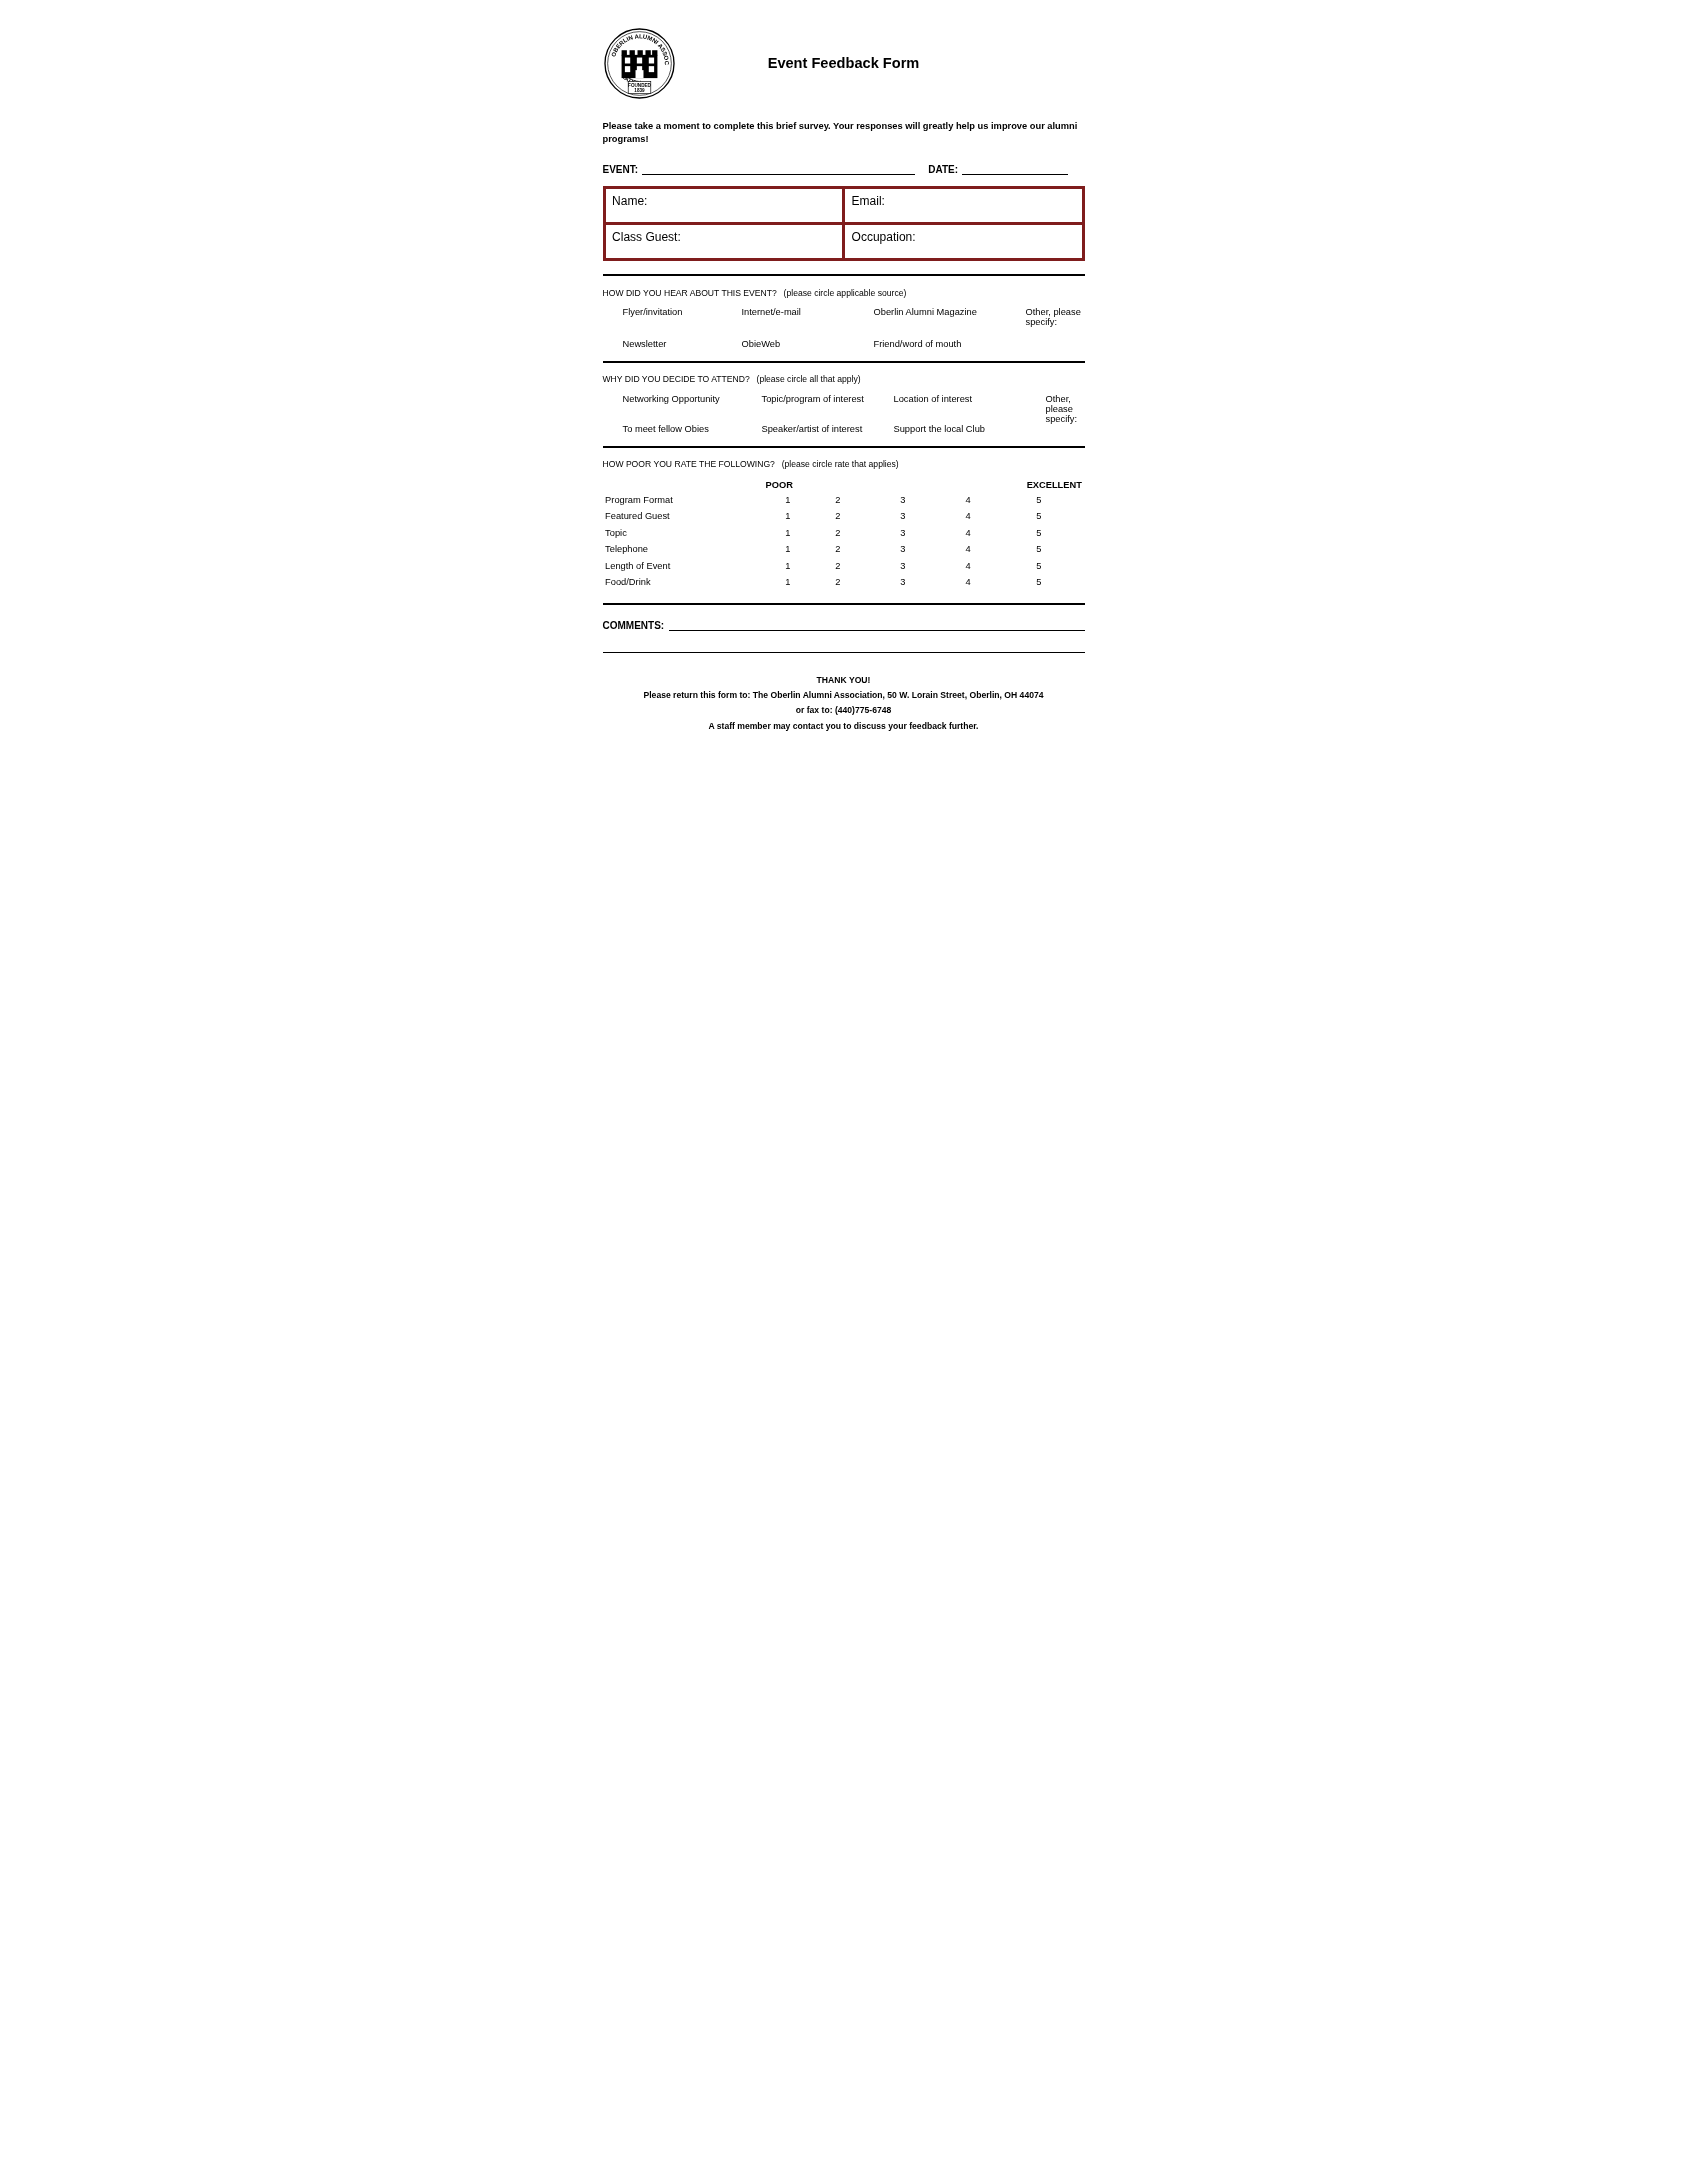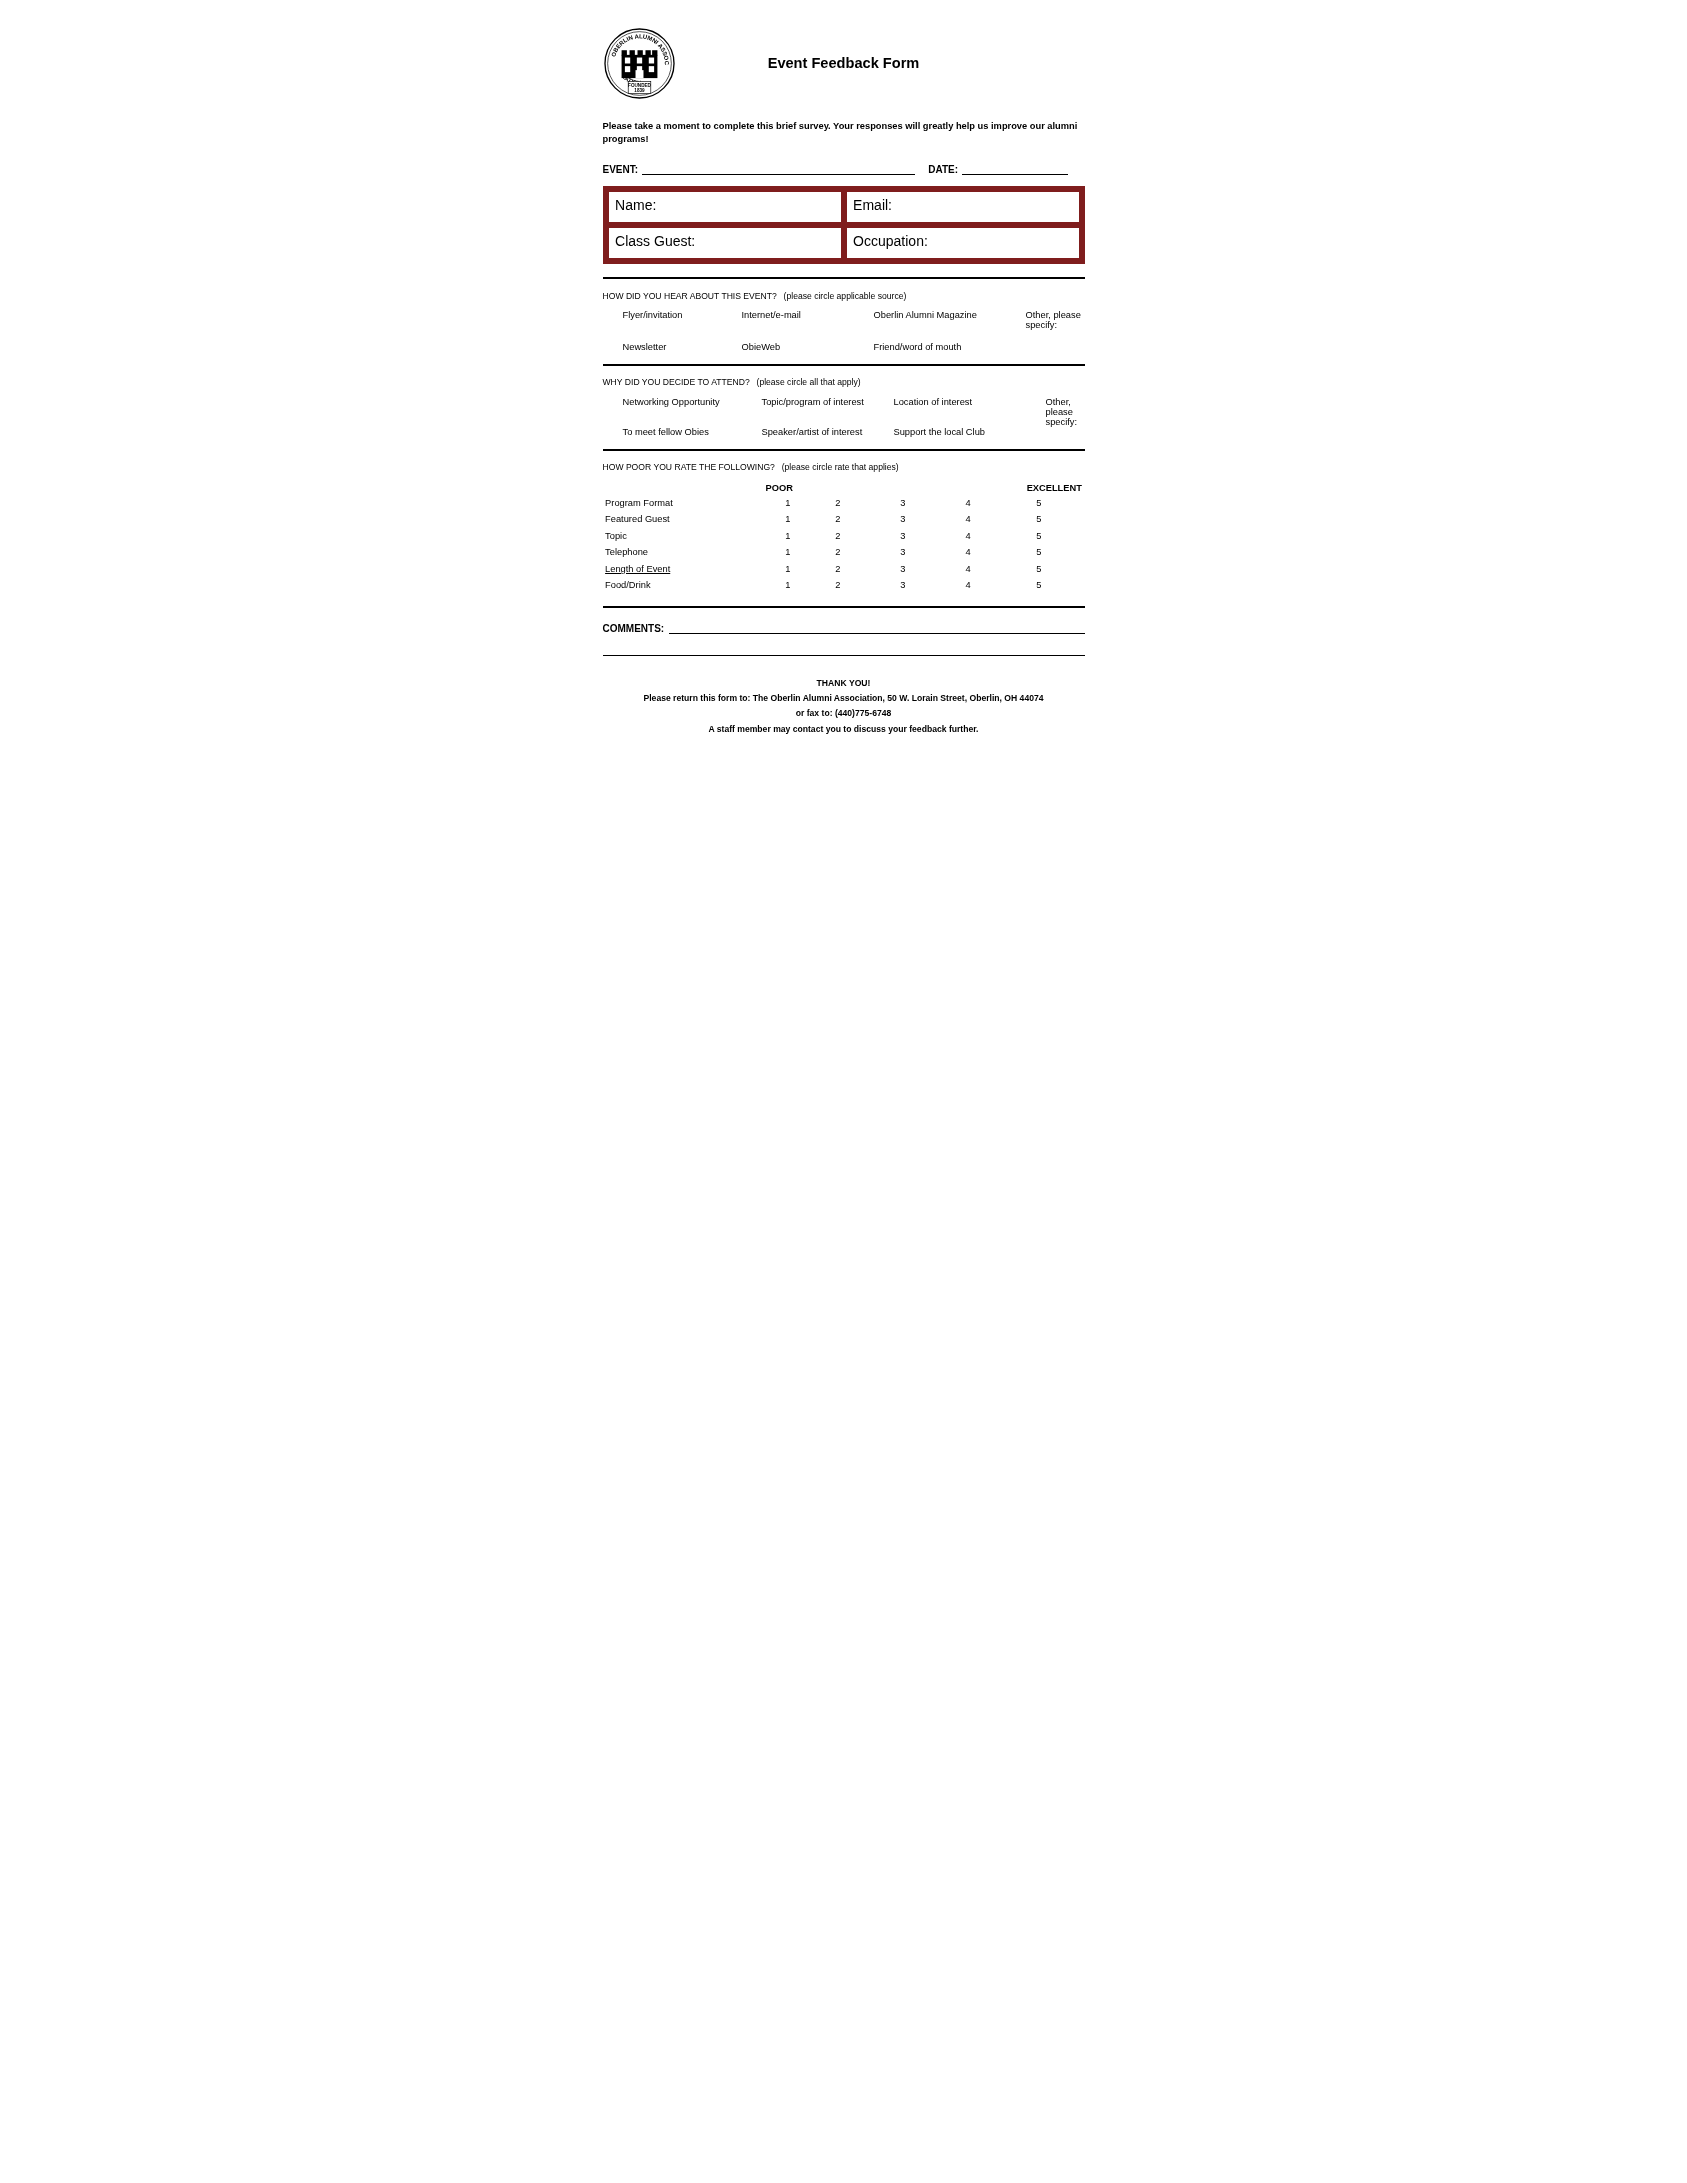--- a/index.html
+++ b/index.html
@@ -87,26 +87,26 @@
       font-size: 9.3px;
     }
 
     .info-table {
       width: 100%;
       border-collapse: collapse;
       margin-bottom: 13.2px;
     }
 
     .info-table td {
-      border: 6px solid #7f1d1d;
+      border: 3px solid #7f1d1d;
       padding: 5.3px 6.6px;
       vertical-align: top;
       width: 50%;
       height: 36px;
-      font-size: 14px;
+      font-size: 12px;
     }
 
     .section-divider {
       border: none;
       border-top: 2px solid #000;
       margin: 12px 0 10.6px 0;
     }
 
     .section-title {
       font-size: 10px;
@@ -391,21 +391,21 @@
     </tr>
         <tr>
       <td style="text-align:left;font-size:9.3px;">Telephone</td>
       <td>1</td>
       <td>2</td>
       <td>3</td>
       <td>4</td>
       <td>5</td>
     </tr>
         <tr>
-      <td style="text-align:left;font-size:9.3px;text-decoration:underline;">Length of Event</td>
+      <td style="text-align:left;font-size:9.3px;">Length of Event</td>
       <td>1</td>
       <td>2</td>
       <td>3</td>
       <td>4</td>
       <td>5</td>
     </tr>
         <tr>
       <td style="text-align:left;font-size:9.3px;">Food/Drink</td>
       <td>1</td>
       <td>2</td>

